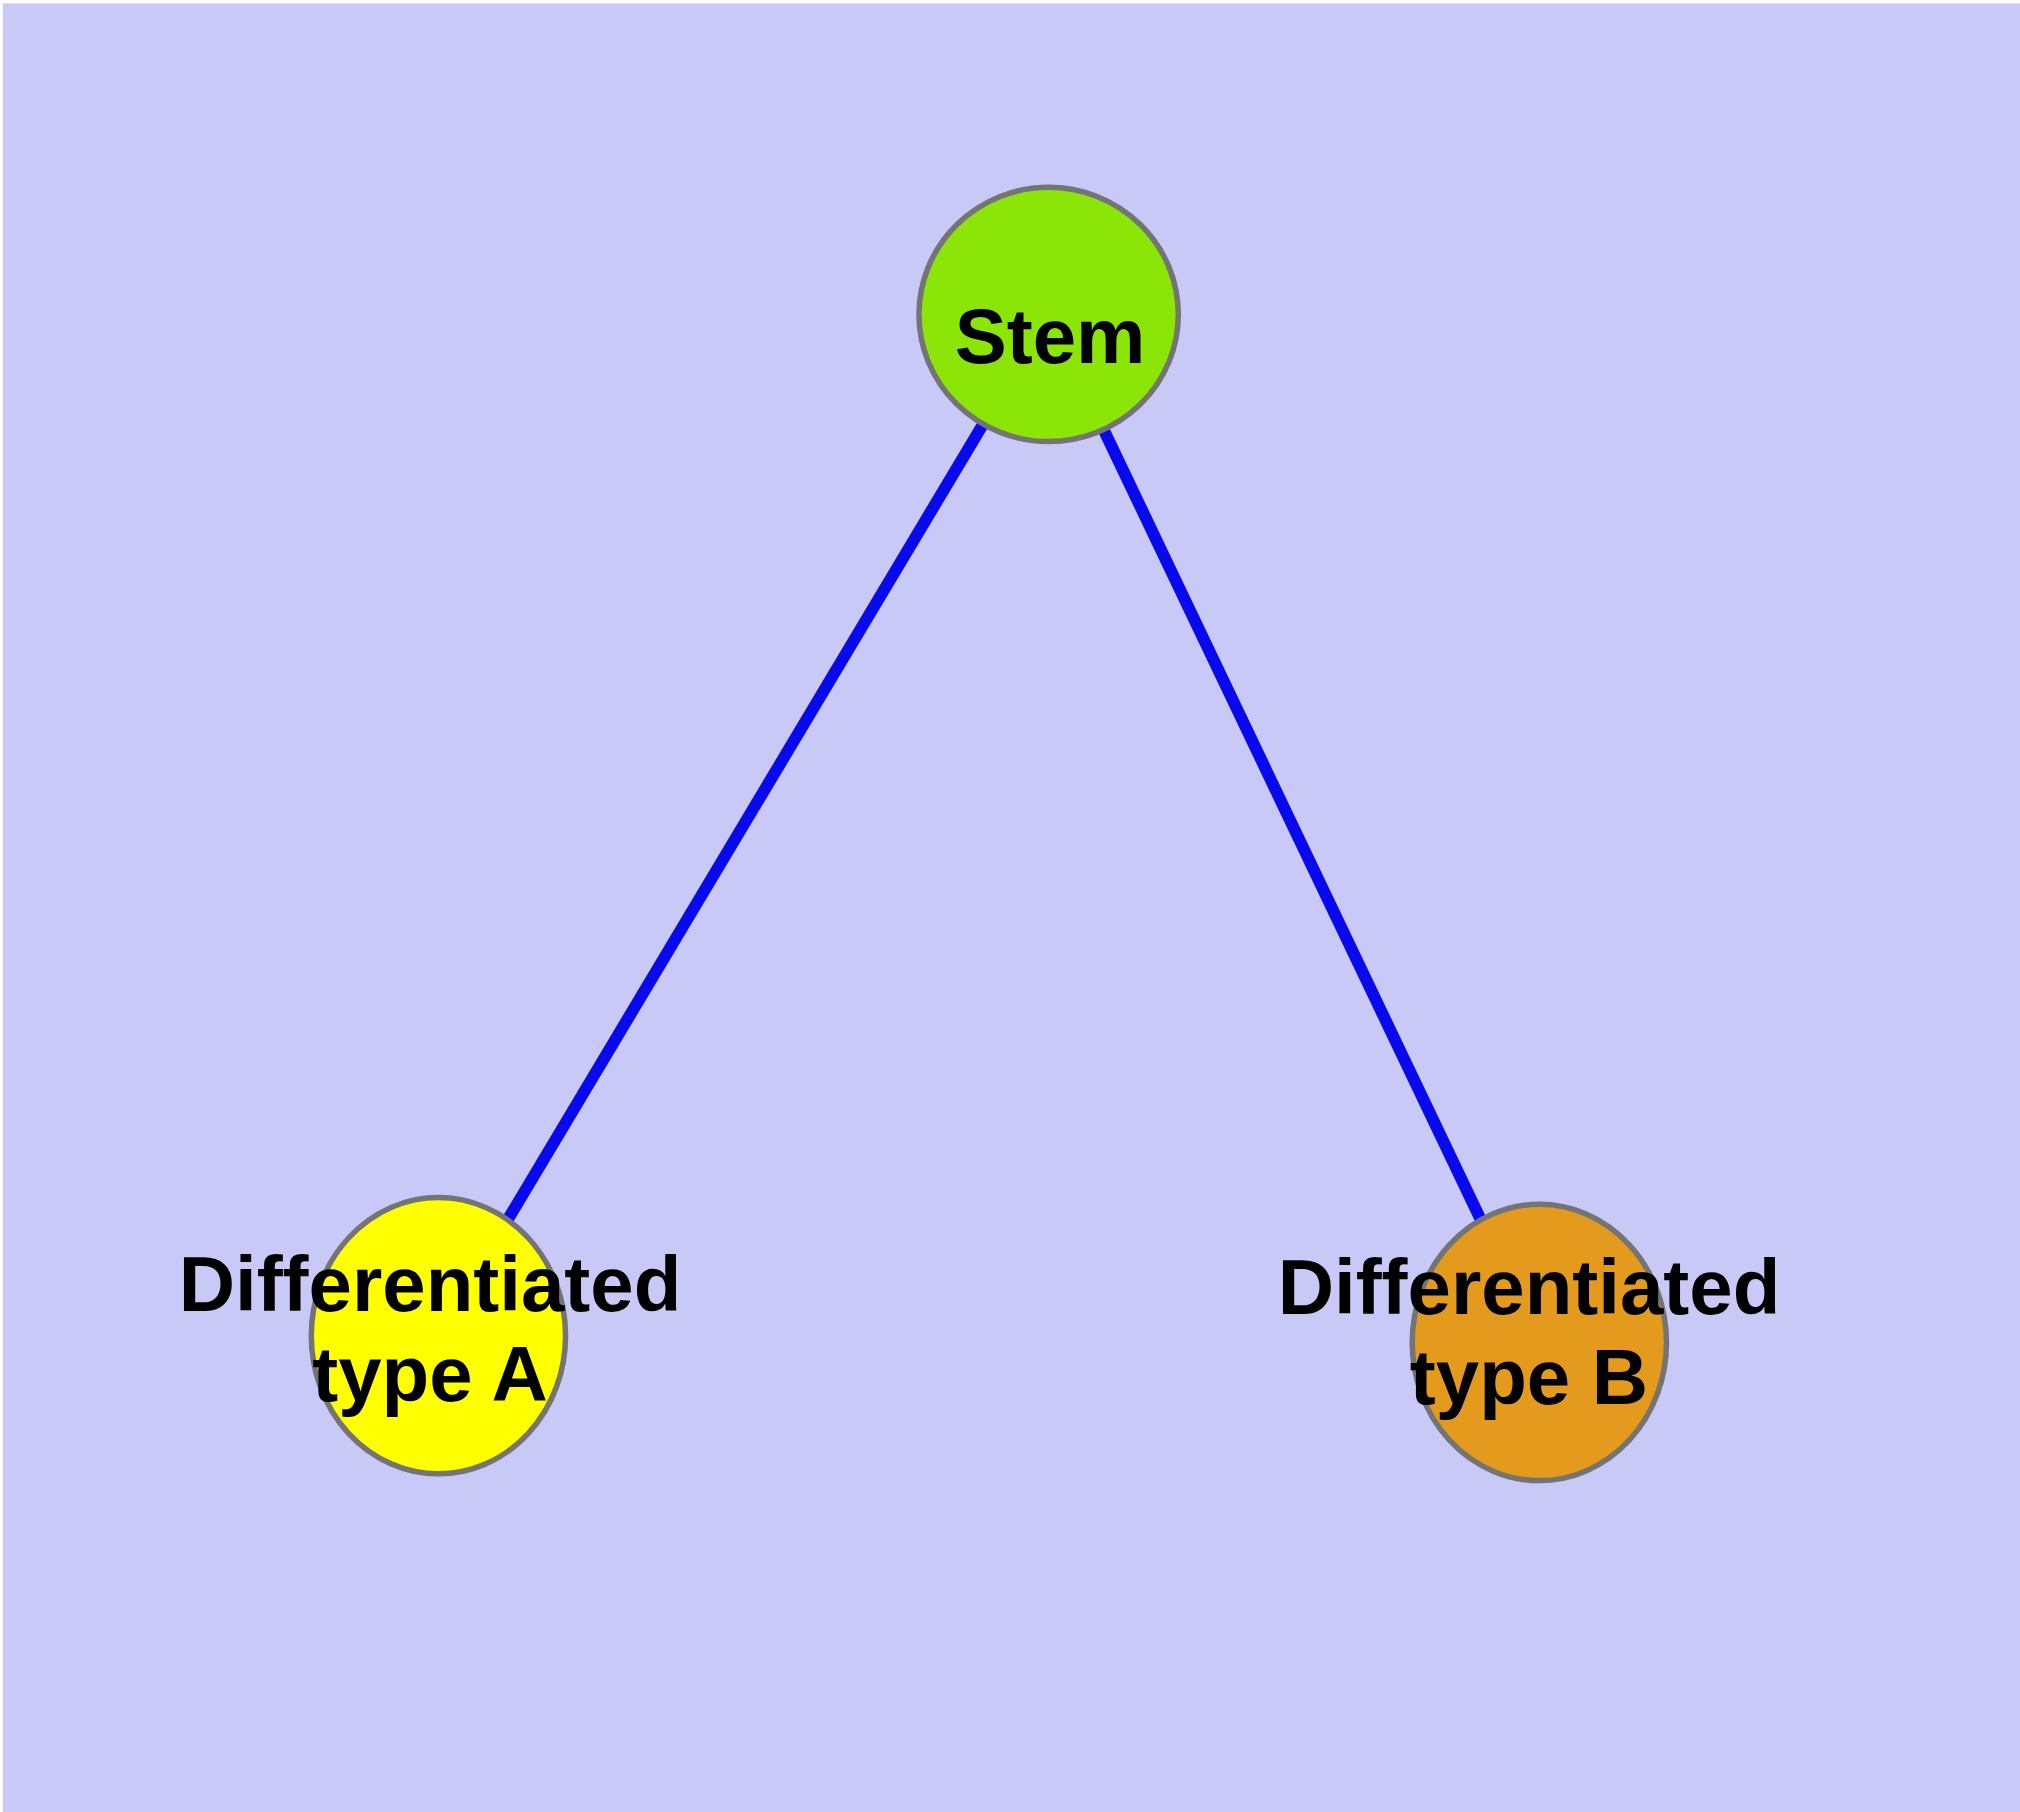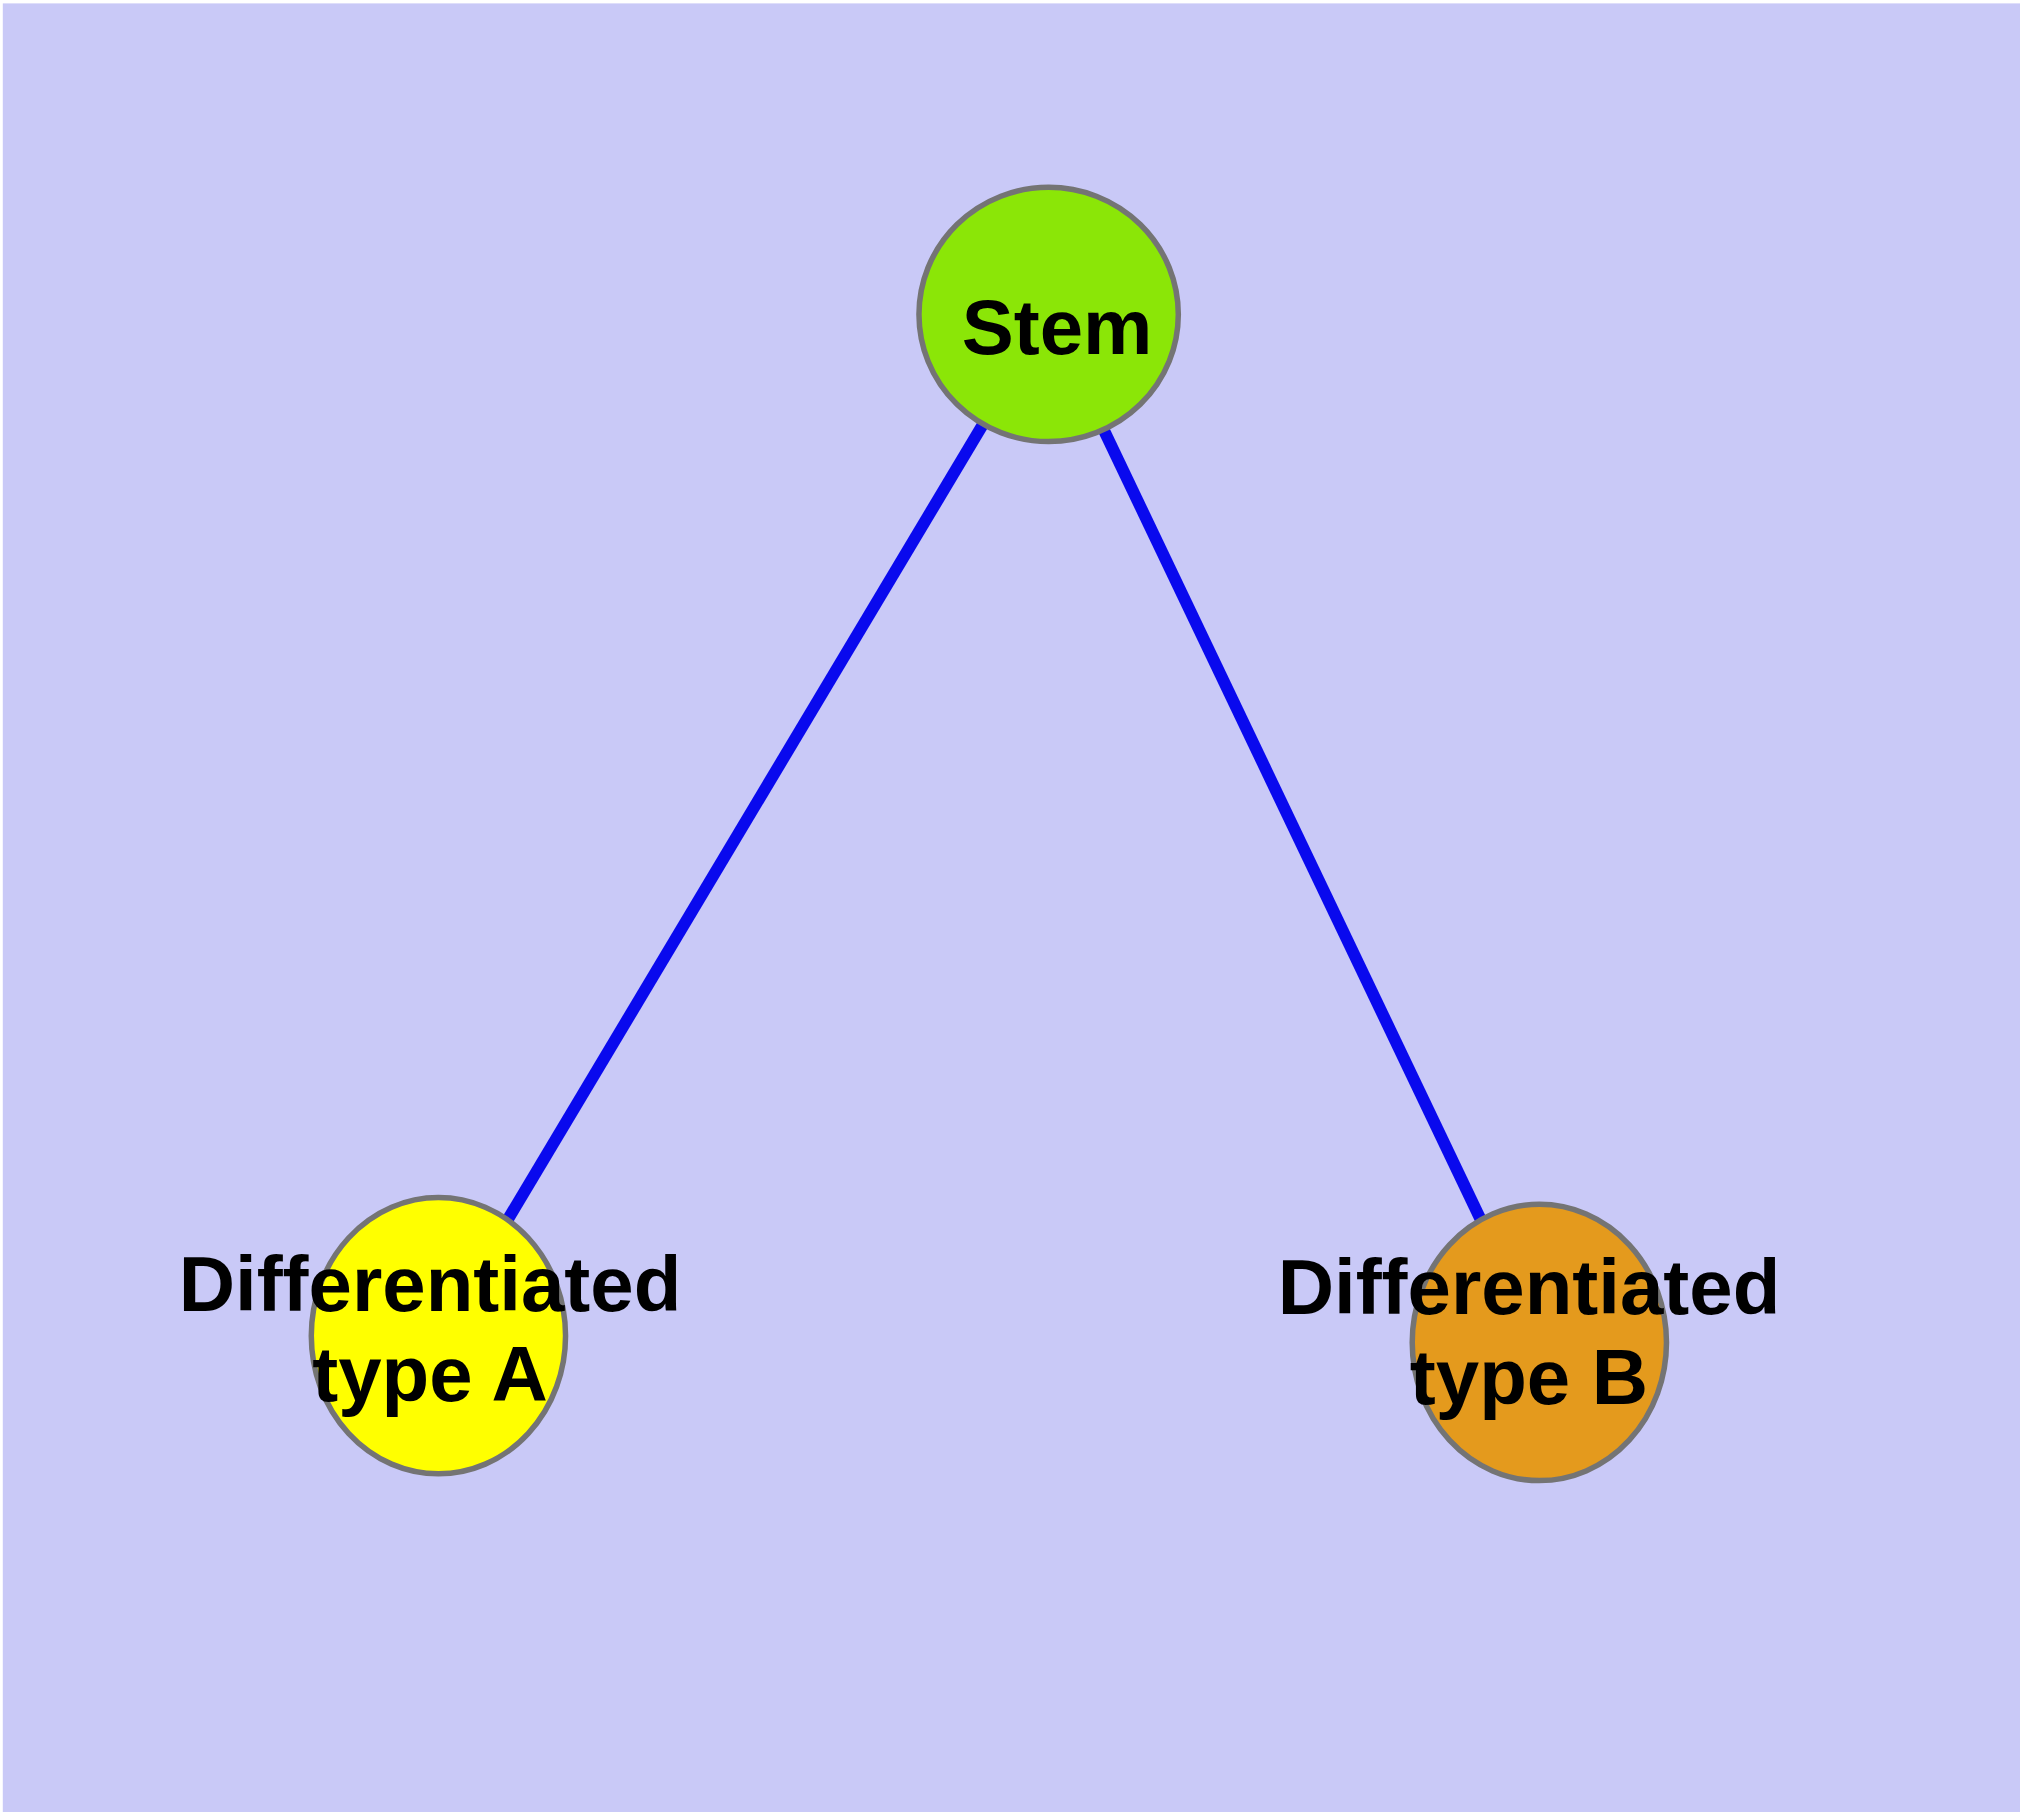--- a/index.html
+++ b/index.html
@@ -43,21 +43,21 @@
     <rect x="3" y="4" width="2381" height="2134" fill="#C9C9F7"></rect>
 
     <line x1="1237" y1="371" x2="517" y2="1576" stroke-width="14" stroke="#0909EE"></line>
     <line x1="1237" y1="371" x2="1816" y2="1584" stroke-width="14" stroke="#0909EE"></line>
 
     <ellipse cx="1237" cy="371" rx="153" ry="150" stroke-width="6.5" fill="#8BE607" stroke="#747474"></ellipse>
     <ellipse cx="517" cy="1576" rx="150" ry="163" stroke-width="6.5" fill="#FFFF00" stroke="#747474"></ellipse>
     <ellipse cx="1816" cy="1584" rx="150" ry="163" stroke-width="6.5" fill="#E49A1D" stroke="#747474"></ellipse>
   </svg>
 
-  <div class="node-label" style="left: 1050px; top: 327px; margin-left: 7px;">Stem</div>
+  <div class="node-label" style="left: 1050px; top: 336px;">Stem</div>
 
   <div class="node-label" style="left: 430px; top: 1329px;">Differentiated
 type A</div>
 
   <div class="node-label" style="left: 1529px; top: 1332px;">Differentiated
 type B</div>
 
 </div>
 
 

